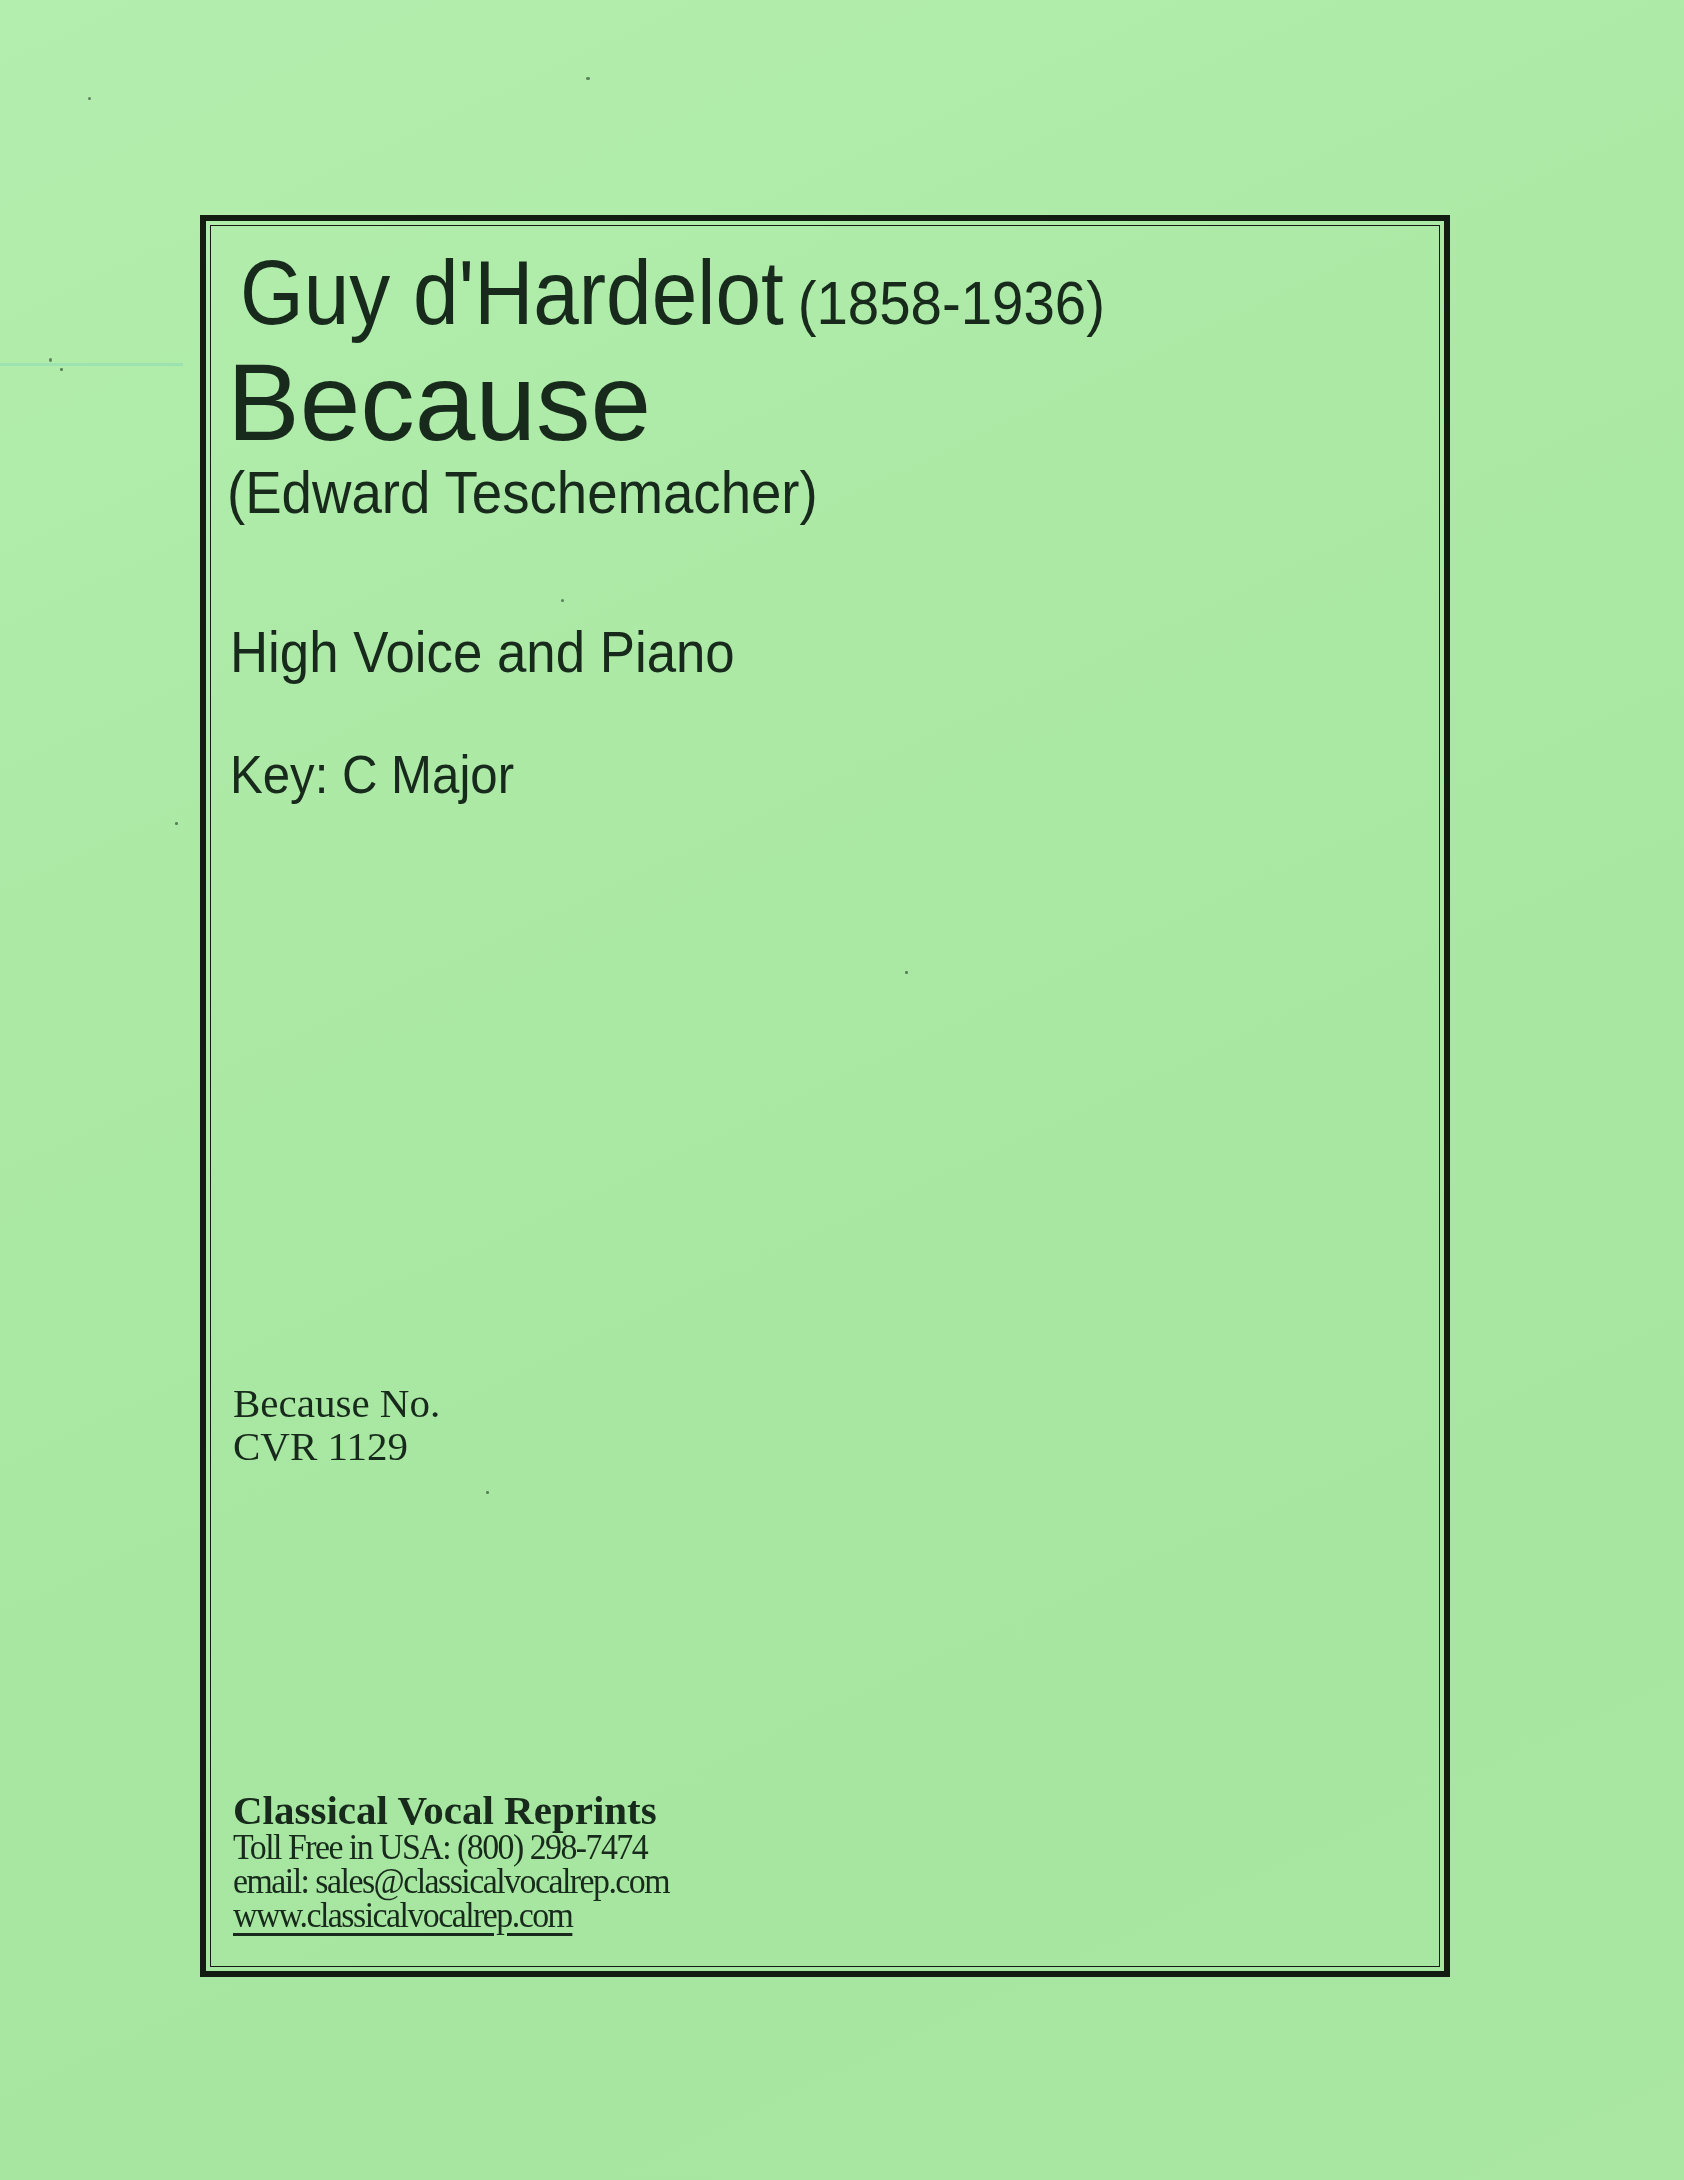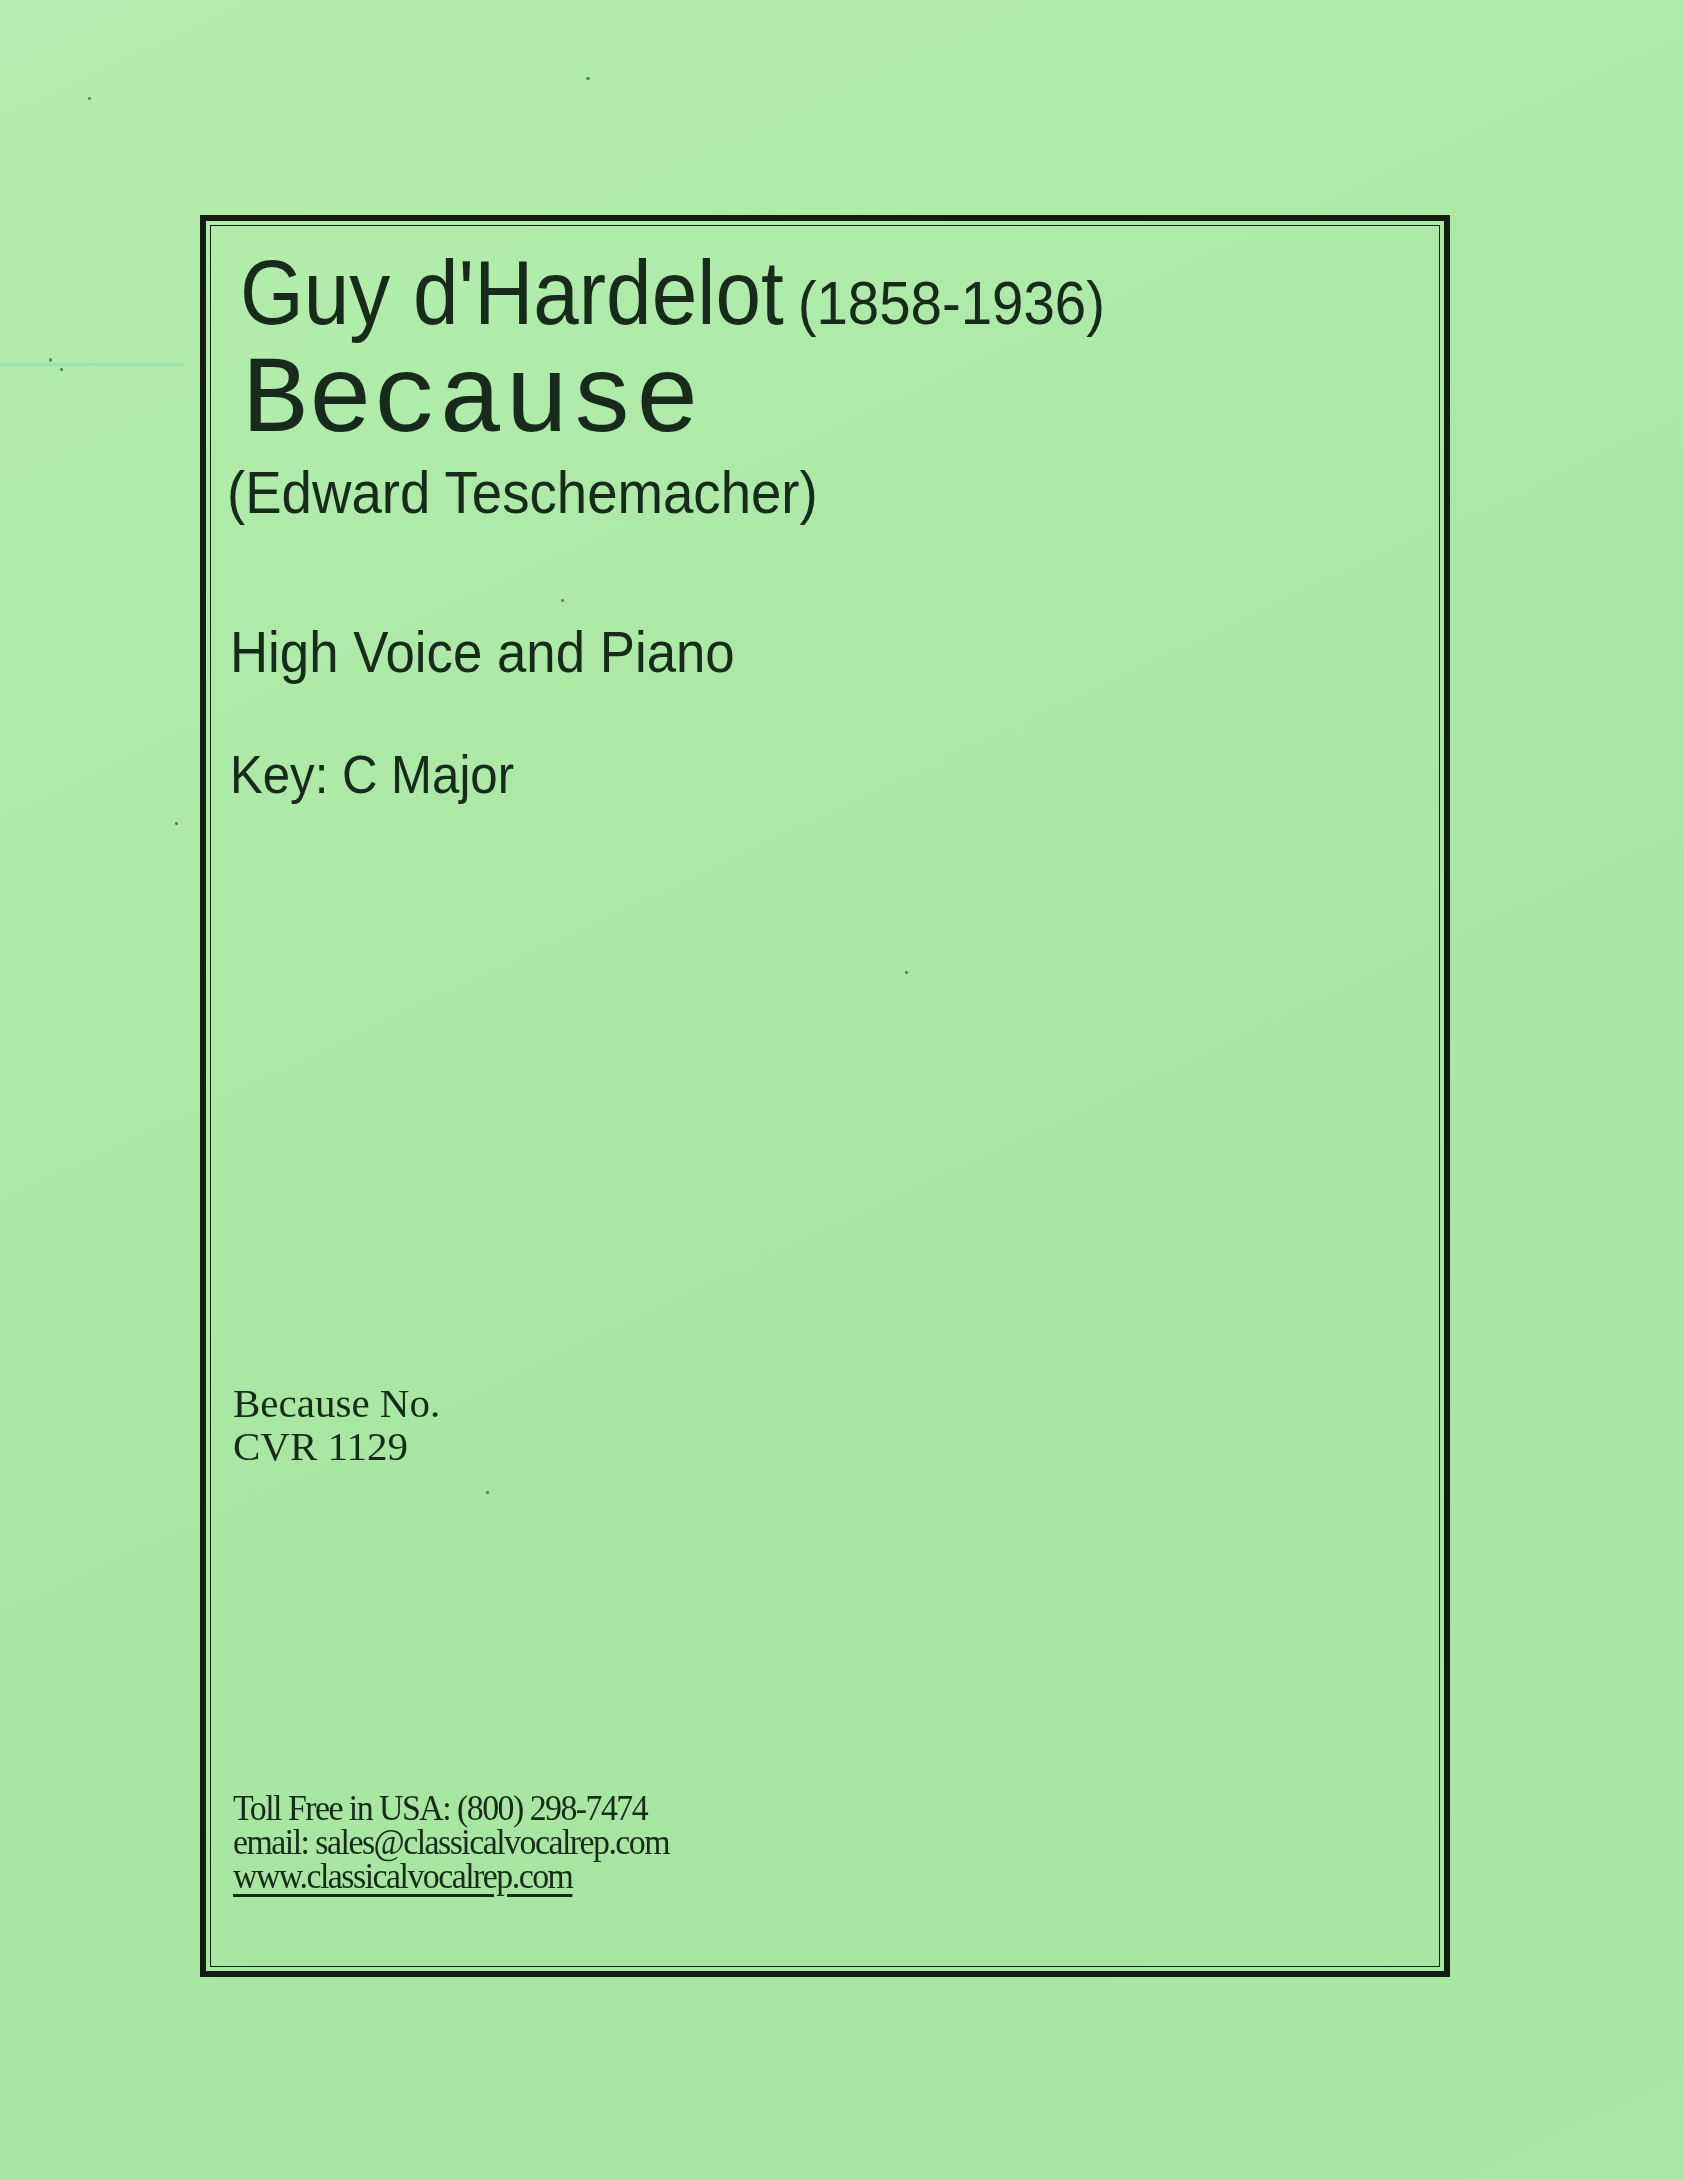--- a/index.html
+++ b/index.html
@@ -61,21 +61,21 @@
   }
   .sans {
     font-family: "Liberation Sans", sans-serif;
     transform: scaleX(0.91);
     transform-origin: 0 0;
   }
 
   .composer-line { left: 240px; top: 248px; font-size: 90px; }
   .composer-line .dates { font-size: 62px; margin-left: 15.3px; }
 
-  .title-line { left: 242px; top: 348px; font-size: 109px; font-family: Liberation Mono, monospace; }
+  .title-line { left: 227px; top: 348px; font-size: 109px; font-family: Liberation Sans, sans-serif; }
 
   .lyricist-line { left: 227px; top: 463px; font-size: 60px; }
 
   .voicing-line { left: 230px; top: 623px; font-size: 58px; }
 
   .key-line { left: 230px; top: 747px; font-size: 54px; }
 
   .catalog-block { left: 233px; top: 1382px; font-size: 41px; }
   .catalog-block div { line-height: 43px; }
 
@@ -127,17 +127,18 @@
 <div class="txt sans voicing-line">High Voice and Piano</div>
 
 <div class="txt sans key-line">Key: C Major</div>
 
 <div class="txt catalog-block">
   <div>Because No.</div>
   <div>CVR 1129</div>
 </div>
 
 <div class="txt publisher-block">
+  <div class="pub-name">Classical Vocal Reprints</div>
   <div class="pub-line">Toll Free in USA: (800) 298-7474</div>
   <div class="pub-line">email: sales@classicalvocalrep.com</div>
   <div class="pub-line pub-website">www.classicalvocalrep.com</div>
 </div>
 
 
 </body></html>

